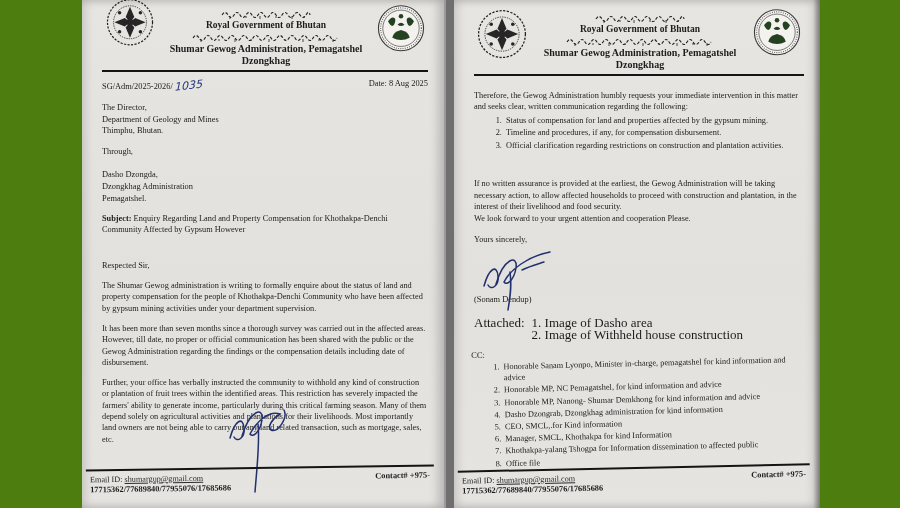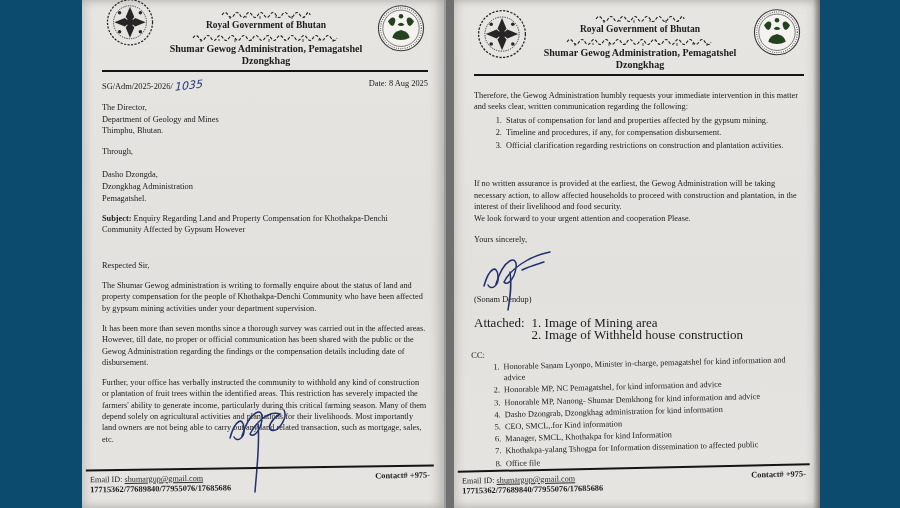--- a/index.html
+++ b/index.html
@@ -1,16 +1,16 @@
 <!DOCTYPE html>
 <html><head>
 <meta charset="utf-8">
 <style>
   html,body{margin:0;padding:0;background:#000;}
-  .stage{position:relative;width:900px;height:508px;background:#0c4a6e;overflow:hidden;
+  .stage{position:relative;width:900px;height:508px;background:#4d7c0f;overflow:hidden;
          font-family:"Liberation Serif", serif;color:#1c1c1c;}
   .page{position:absolute;top:0;height:508px;background:linear-gradient(180deg,#e7e5e2 0%,#e3e1de 55%,#e6e4e1 100%);
         box-shadow:inset -6px 0 10px rgba(0,0,0,.18), inset 4px 0 8px rgba(0,0,0,.12);}
   .page1{left:82px;width:362px;}
   .page2{left:454px;width:366px;}
   .gap{position:absolute;top:0;left:444px;width:10px;height:508px;background:#6f6f6f;
        border-left:2px solid #9a9a9a;border-right:1px solid #2e2e2e;}
   .content{position:relative;width:100%;height:100%;box-sizing:border-box;padding:4px 16px 0 20px;}
 
   
@@ -227,21 +227,21 @@
         </svg>
       </div>
 
       <div class="block" style="margin-bottom:2px;">
         <div>(Sonam Dendup)</div>
       </div>
 
       <div class="attached">
         <span class="lbl">Attached:</span>
         <ol>
-          <li>Image of Mining area</li>
+          <li>Image of Dasho area</li>
           <li>Image of Withheld house construction</li>
         </ol>
       </div>
 
       <div class="ccwrap">
         <div class="cclabel">CC:</div>
         <ol class="numlist" style="line-height:11.2px;">
           <li>Honorable Sanam Lyonpo, Minister in-charge, pemagatshel for kind information and advice</li>
           <li>Honorable MP, NC Pemagatshel, for kind information and advice</li>
           <li>Honorable MP, Nanong- Shumar Demkhong for kind information and advice</li>

